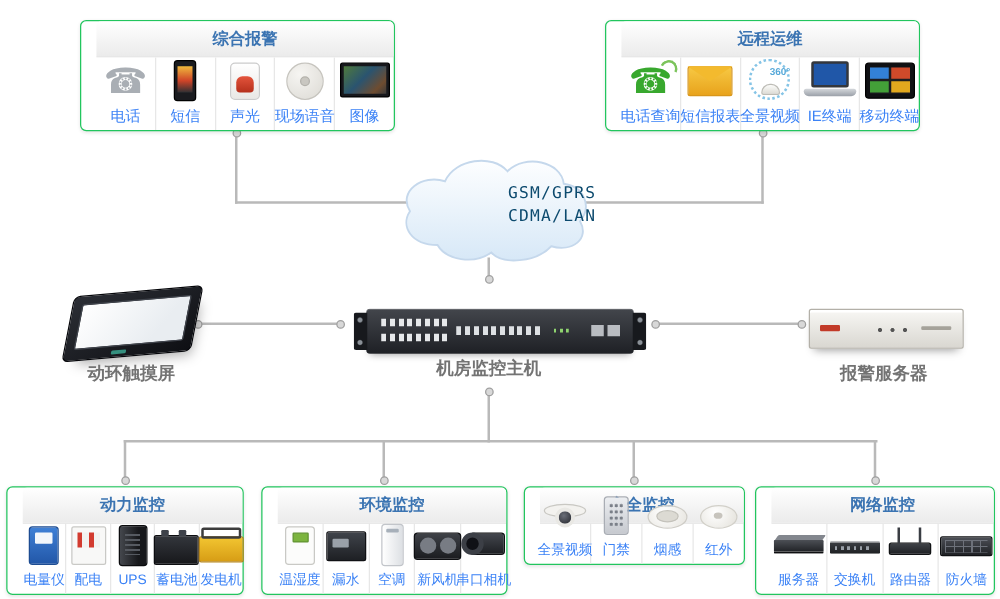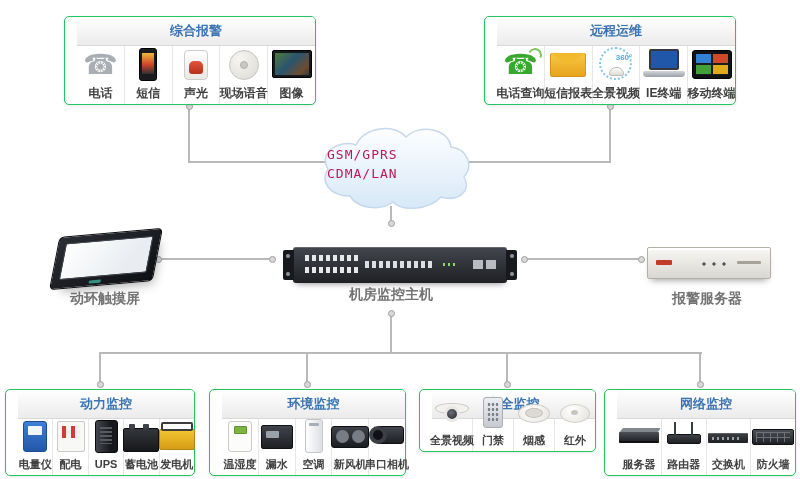--- a/index.html
+++ b/index.html
@@ -5,35 +5,35 @@
   html,body{margin:0;padding:0;background:#fff;}
   body{width:800px;height:479px;overflow:hidden;font-family:"Liberation Sans","DejaVu Sans",sans-serif;}
   #stage{position:relative;width:800px;height:479px;background:#fff;}
 
   
   .ln{position:absolute;background:#b9b9b9;z-index:1;}
   .dot{position:absolute;width:7px;height:7px;border-radius:50%;background:#d8d8d8;border:1px solid #9f9f9f;box-sizing:border-box;z-index:2;}
 
   
   .cloud-svg{position:absolute;left:312px;top:118px;width:160px;height:98px;z-index:3;}
-  .cloud-text{position:absolute;left:327px;top:145px;width:130px;text-align:left;z-index:4;
-    color:#be185d;font-size:13px;line-height:19px;letter-spacing:1px;
-    font-family:"DejaVu Sans Mono","Liberation Mono",monospace;}
+  .cloud-text{position:absolute;left:327px;top:145px;width:130px;text-align:right;z-index:4;
+    color:#0c4a6e;font-size:13px;line-height:19px;letter-spacing:1px;
+    font-family:"DejaVu Sans Mono","Liberation Mono",monospace;padding-left:20px;}
   .cloud-text span{display:block;}
 
   
   .p{position:absolute;background:#fff;border:1px solid #22c55e;border-radius:5px;
      box-shadow:0 1px 3px rgba(0,0,0,.10);z-index:4;box-sizing:border-box;padding-left:12px;}
   .p-h{height:28px;line-height:28px;text-align:center;font-size:13px;font-weight:bold;color:#3b74b2;
      background:linear-gradient(#ffffff,#ebebeb);border-bottom:1px solid #d9d9d9;border-radius:4px 4px 0 0;}
   .p-items{display:flex;height:calc(100% - 29px);}
   .cell{flex:1;display:flex;flex-direction:column;align-items:center;justify-content:flex-end;
      padding-bottom:5px;border-right:1px solid #e7e7e7;min-width:0;}
   .cell:last-child{border-right:none;}
-  .lbl{font-size:12px;font-weight:bold;color:#404040;white-space:nowrap;line-height:1;}
+  .lbl{font-size:12px;font-weight:normal;color:#3b82f6;white-space:nowrap;line-height:1;}
   .pb .lbl{font-size:11px;}
 
   
   .dev-lbl{position:absolute;z-index:4;font-size:14px;font-weight:bold;color:#737373;
      text-align:center;white-space:nowrap;}
 
   
   .ic{position:relative;width:46px;height:38px;flex:none;margin-bottom:3px;}
   .ic::before,.ic::after{content:"";position:absolute;box-sizing:border-box;}
 
@@ -325,27 +325,27 @@
   </div>
 
   <div class="p pb" style="left:604px;top:389px;width:192px;height:87px;">
     <div class="p-h">网络监控</div>
     <div class="p-items">
       <div class="cell">
         <div class="ic ic-server"></div>
         <div class="lbl">服务器</div>
       </div>
       <div class="cell">
+        <div class="ic ic-switch"></div>
+        <div class="lbl">交换机</div>
+      </div>
+      <div class="cell">
         <div class="ic ic-router"></div>
         <div class="lbl">路由器</div>
       </div>
       <div class="cell">
-        <div class="ic ic-switch"></div>
-        <div class="lbl">交换机</div>
-      </div>
-      <div class="cell">
         <div class="ic ic-firewall"></div>
         <div class="lbl">防火墙</div>
       </div>
     </div>
   </div>
 
 </div>
 
 </body></html>

